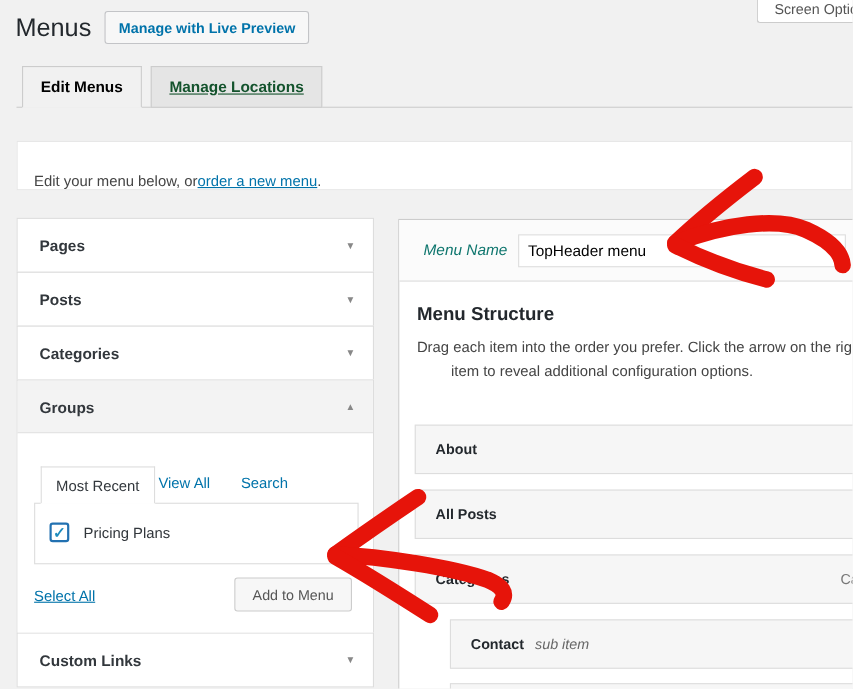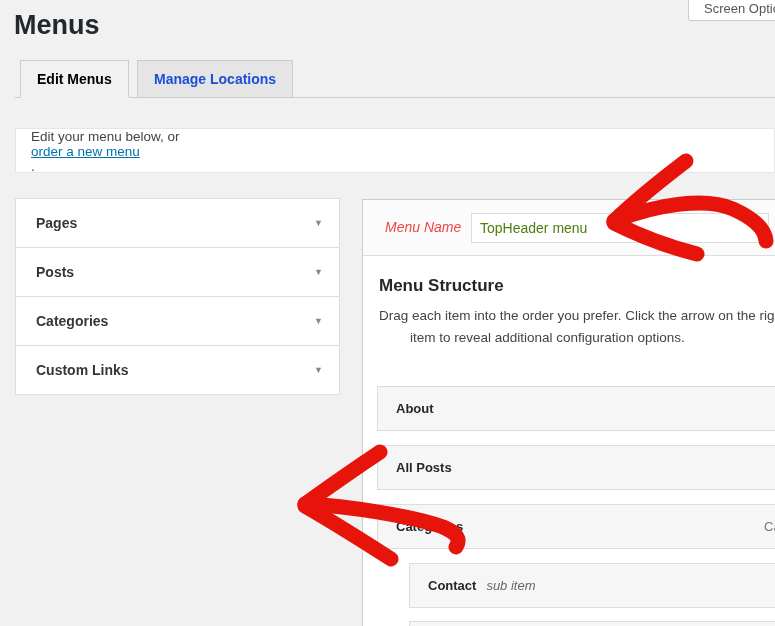--- a/index.html
+++ b/index.html
@@ -13,21 +13,21 @@
   }
   
   .screen-options {
     position: absolute; left: 688px; top: 0; width: 120px; height: 21px;
     background: #fff; border: 1px solid #ccc; border-top: none;
     border-bottom-left-radius: 3px;
     display: flex; align-items: center; padding: 0 0 4px 15px;
     font-size: 13px; color: #555; white-space: nowrap;
   }
   .page-title-row { position: absolute; left: 14px; top: 10px; display: flex; align-items: center; }
-  .page-title { font-size: 27px; font-weight: 700; color: #23282d; line-height: 30px; }
+  .page-title { font-size: 23px; font-weight: 400; color: #23282d; line-height: 30px; }
   .btn-live-preview {
     margin-left: 12px; height: 30px; padding: 0 12px;
     background: #f7f7f7; border: 1px solid #c3c4c7; border-radius: 3px;
     font-size: 13px; font-weight: 600; color: #0073aa;
     display: flex; align-items: center; cursor: pointer; white-space: nowrap;
   }
   
   .nav-tab-wrapper {
     position: absolute; left: 15px; top: 60px; width: 760px; height: 38px;
     border-bottom: 1px solid #ccc;
@@ -35,29 +35,30 @@
   .nav-tab {
     position: absolute; top: 0; height: 38px; padding: 0 16px;
     display: flex; align-items: center;
     font-size: 14px; font-weight: 600; white-space: nowrap; cursor: pointer;
   }
   .nav-tab.active {
     left: 5px; background: #f1f1f1; color: #000;
     border: 1px solid #ccc; border-bottom: 1px solid #f1f1f1; z-index: 2;
   }
   .nav-tab.inactive {
-    left: 122px; background: #e5e5e5; color: #1d4ed8;
+    left: 122px; background: #e5e5e5; color: #14532d;
     border: 1px solid #ccc;
+    text-decoration: underline;
   }
   
   .notice-bar {
     position: absolute; left: 15px; top: 128px; width: 760px; height: 45px;
     background: #fff; border: 1px solid #e5e5e5;
-    display: flex; align-items: flex-start; padding-left: 15px;
-    font-size: 13.5px; color: #444; flex-direction: column;
+    display: flex; align-items: flex-end; padding-left: 15px;
+    font-size: 13.5px; color: #444;
   }
   .link { color: #0073aa; cursor: pointer; }
   .u { text-decoration: underline; }
   
   .sidebar { position: absolute; left: 15px; top: 199px; width: 325px; border-radius: 25px; }
   .acc-section { background: #fff; border: 1px solid #ddd; margin-top: -1px; }
   .acc-header {
     height: 48px; display: flex; align-items: center; justify-content: space-between;
     padding: 0 16px 0 20px; cursor: pointer;
     font-size: 14px; font-weight: 600; color: #32373c;
@@ -96,26 +97,26 @@
   .editor {
     position: absolute; left: 362px; top: 199px; width: 428px; height: 440px;
     background: #fff; border: 1px solid #ccc;
   }
   .name-row {
     position: absolute; left: 0; top: 0; width: 100%; height: 56px;
     background: #fbfbfb; border-bottom: 1px solid #ddd;
   }
   .name-label {
     position: absolute; left: 22px; top: 19px;
-    font-size: 14px; font-style: italic; color: #ef4444; white-space: nowrap;
+    font-size: 14px; font-style: italic; color: #0f766e; white-space: nowrap;
   }
   .name-input {
     position: absolute; left: 108px; top: 13px; width: 298px; height: 30px;
     border: 1px solid #ddd; background: #fff; padding: 0 8px;
-    font-family: "Liberation Sans", sans-serif; font-size: 14px; color: #4d7c0f;
+    font-family: "Liberation Sans", sans-serif; font-size: 14px; color: #000000;
   }
   .structure-heading {
     position: absolute; left: 16px; top: 76px;
     font-size: 17px; font-weight: 600; color: #23282d;
   }
   .help-line { position: absolute; left: 16px; font-size: 13.5px; color: #444; white-space: nowrap; }
   .help-line.l1 { top: 108px; }
   .help-line.l2 { top: 130px; padding-left: 31px; }
   .menu-item-bar {
     position: absolute; left: 14px; width: 400px; height: 45px;
@@ -139,20 +140,21 @@
 </style>
 </head>
 <body>
 
 <div class="screen-options">
   <span>Screen Options</span>
 </div>
 
 <div class="page-title-row">
   <h1 class="page-title">Menus</h1>
+  <button class="btn-live-preview">Manage with Live Preview</button>
 </div>
 
 <div class="nav-tab-wrapper">
   <div class="nav-tab active">Edit Menus</div>
   <div class="nav-tab inactive">Manage Locations</div>
 </div>
 
 <div class="notice-bar">
   <span>Edit your menu below, or </span>
   <span class="link u">order a new menu</span>
@@ -175,20 +177,39 @@
     </div>
   </div>
 
   <div class="acc-section">
     <div class="acc-header">
       <span>Categories</span>
       <span class="chev">▼</span>
     </div>
   </div>
 
+  <div class="acc-section">
+    <div class="acc-header open">
+      <span>Groups</span>
+      <span class="chev">▲</span>
+    </div>
+    <div class="acc-body">
+      <div class="inner-tab">Most Recent</div>
+      <span class="inner-link link viewall">View All</span>
+      <span class="inner-link link search">Search</span>
+      <div class="checklist-box">
+        <div class="check-row">
+          <span class="checkbox">✓</span>
+          <span class="check-label">Pricing Plans</span>
+        </div>
+      </div>
+      <span class="select-all link u">Select All</span>
+      <button class="btn-add">Add to Menu</button>
+    </div>
+  </div>
 
   <div class="acc-section">
     <div class="acc-header">
       <span>Custom Links</span>
       <span class="chev">▼</span>
     </div>
   </div>
 
 </div>
 

